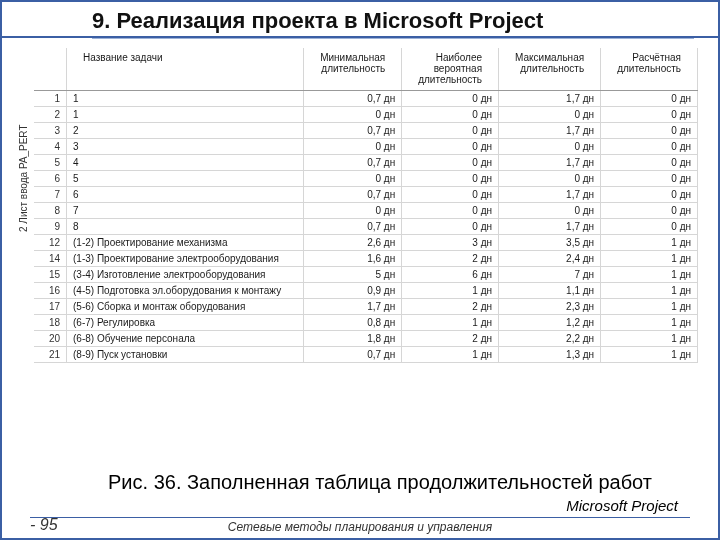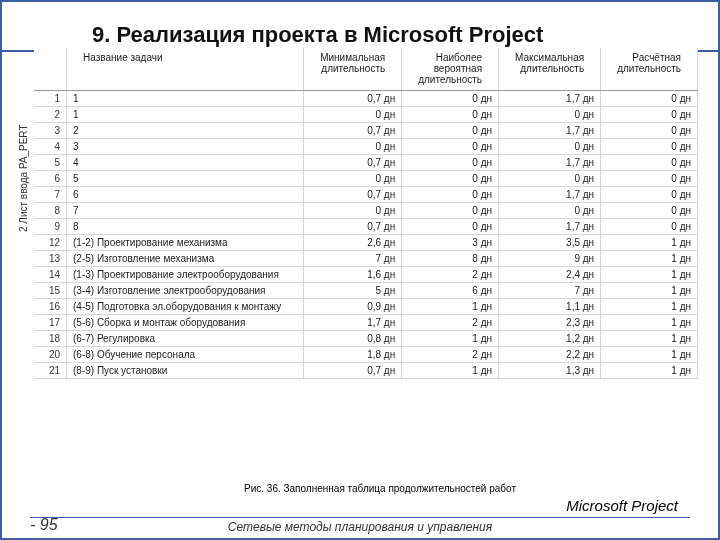--- a/index.html
+++ b/index.html
@@ -9,21 +9,21 @@
     height: 540px;
     background: #fff;
     font-family: Arial, sans-serif;
     position: relative;
     border: 2px solid #3b5fa4;
     overflow: hidden;
   }
   .page-title {
     font-size: 22px;
     font-weight: bold;
-    padding: 20px 24px 2px 90px;
+    padding: 6px 24px 2px 90px;
     border-bottom: 2px solid #3b5fa4;
     margin-bottom: 0;
     color: #111;
   }
   .under-line { height:1px; background:#9db2d8; margin-left:90px; margin-right:24px; }
   .table-wrap {
     position: absolute;
     left: 32px;
     top: 46px;
     right: 20px;
@@ -65,21 +65,21 @@
     white-space: nowrap;
   }
   .col-idx { width:24px; text-align:right; color:#333; background:#fff;}
   .col-name { text-align:left; }
   .col-dur { text-align:right; width:84px; }
   .caption {
     position:absolute;
     bottom:44px;
     left:0; right:0;
     text-align:center;
-    font-size:10px;
+    font-size:20px;
     margin-left:40px;
   }
   .caption-sub {
     position:absolute;
     bottom:24px;
     right:40px;
     font-style: italic;
     font-size:15px;
     margin-top:46px;
   }
@@ -201,28 +201,20 @@
         </tr>
         <tr>
           <td class="col-idx">12</td>
           <td class="col-name">(1-2) Проектирование механизма</td>
           <td class="col-dur">2,6 дн</td>
           <td class="col-dur">3 дн</td>
           <td class="col-dur">3,5 дн</td>
           <td class="col-dur">1 дн</td>
         </tr>
         <tr>
-          <td class="col-idx">13</td>
-          <td class="col-name">(2-5) Изготовление механизма</td>
-          <td class="col-dur">7 дн</td>
-          <td class="col-dur">8 дн</td>
-          <td class="col-dur">9 дн</td>
-          <td class="col-dur">1 дн</td>
-        </tr>
-        <tr>
           <td class="col-idx">14</td>
           <td class="col-name">(1-3) Проектирование электрооборудования</td>
           <td class="col-dur">1,6 дн</td>
           <td class="col-dur">2 дн</td>
           <td class="col-dur">2,4 дн</td>
           <td class="col-dur">1 дн</td>
         </tr>
         <tr>
           <td class="col-idx">15</td>
           <td class="col-name">(3-4) Изготовление электрооборудования</td>

